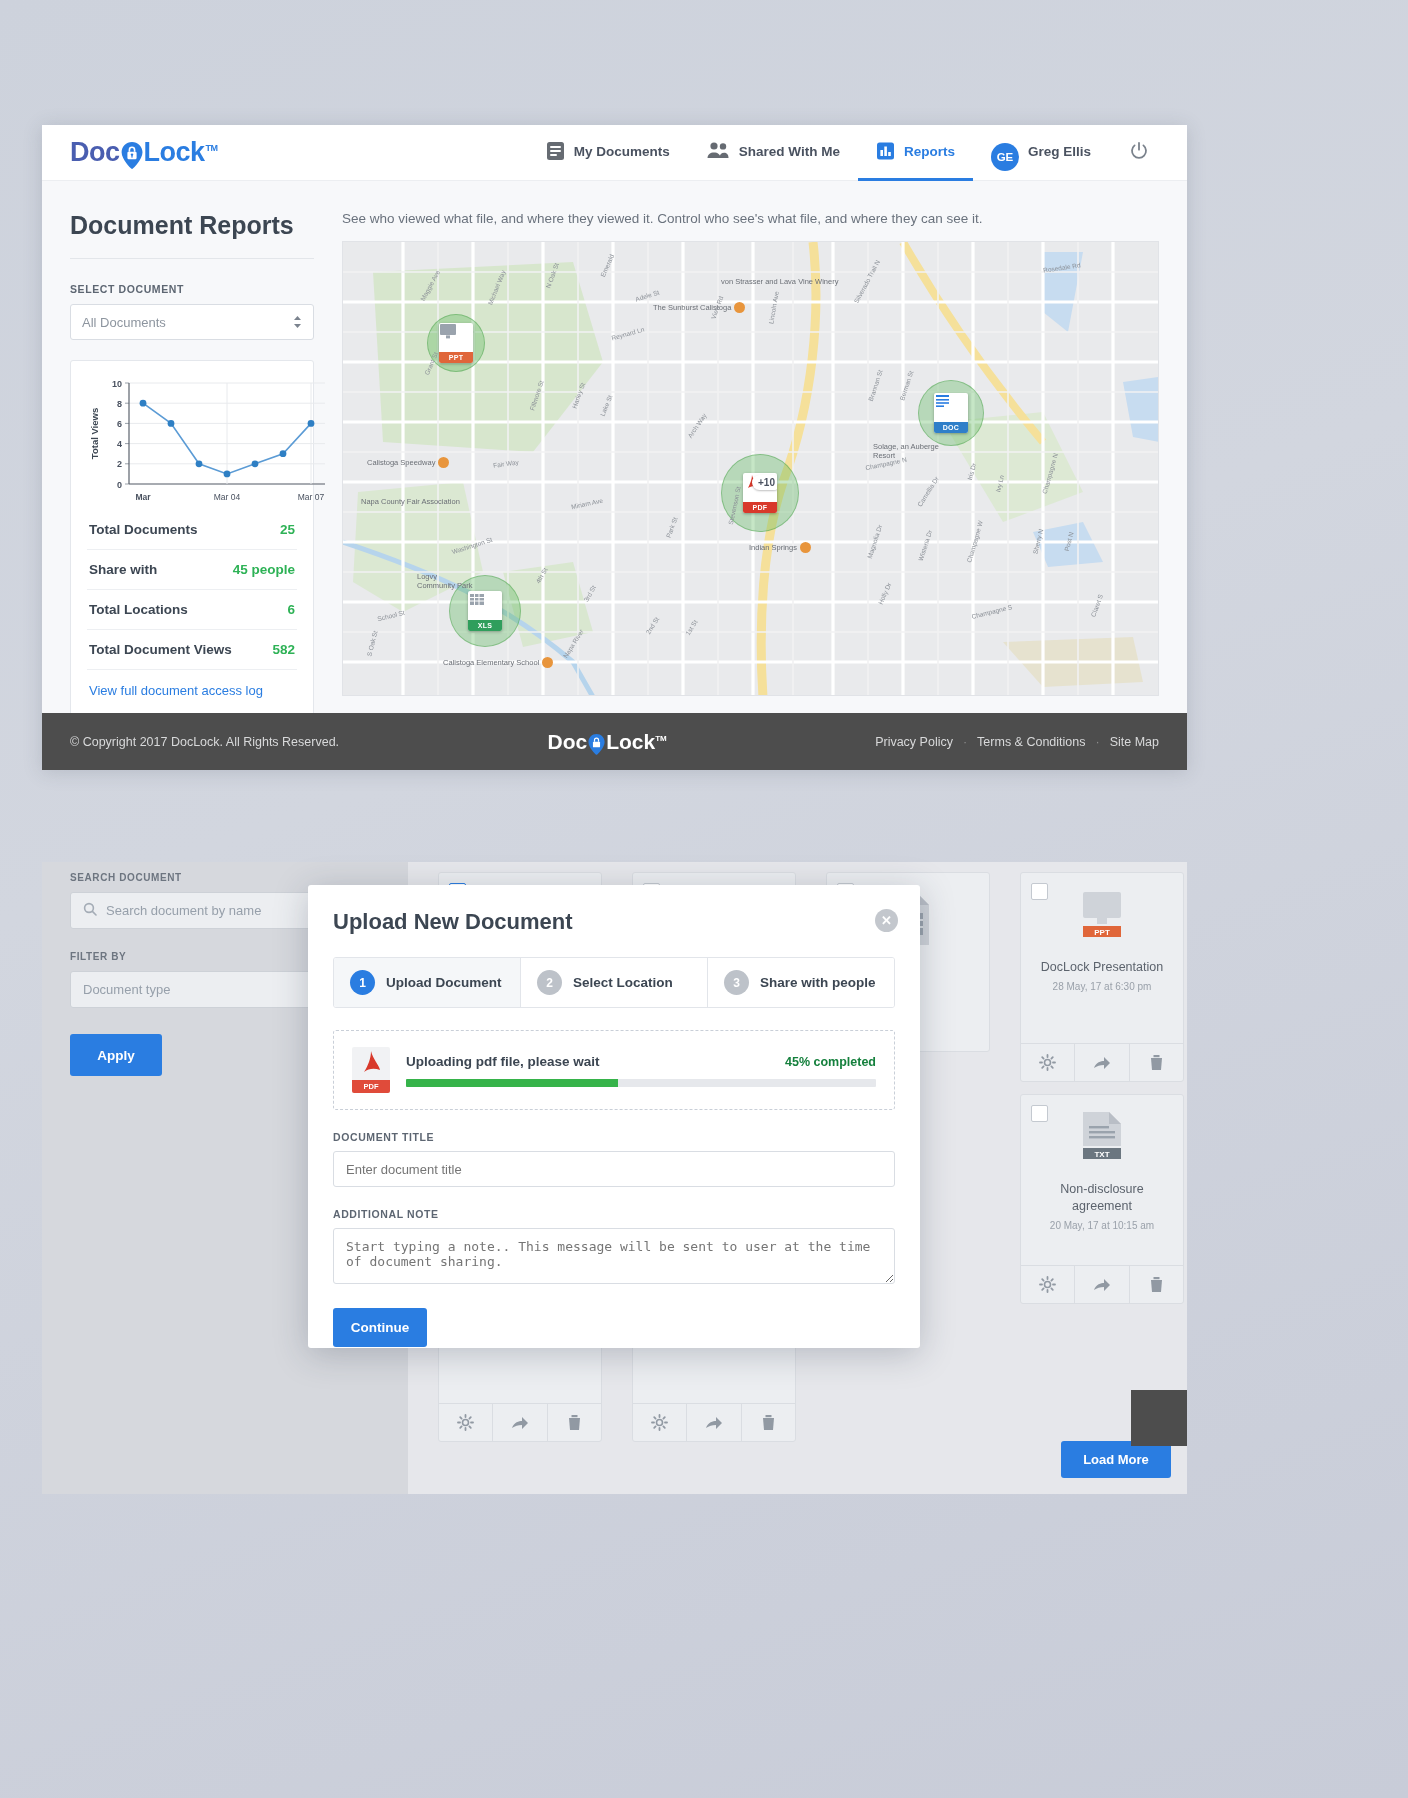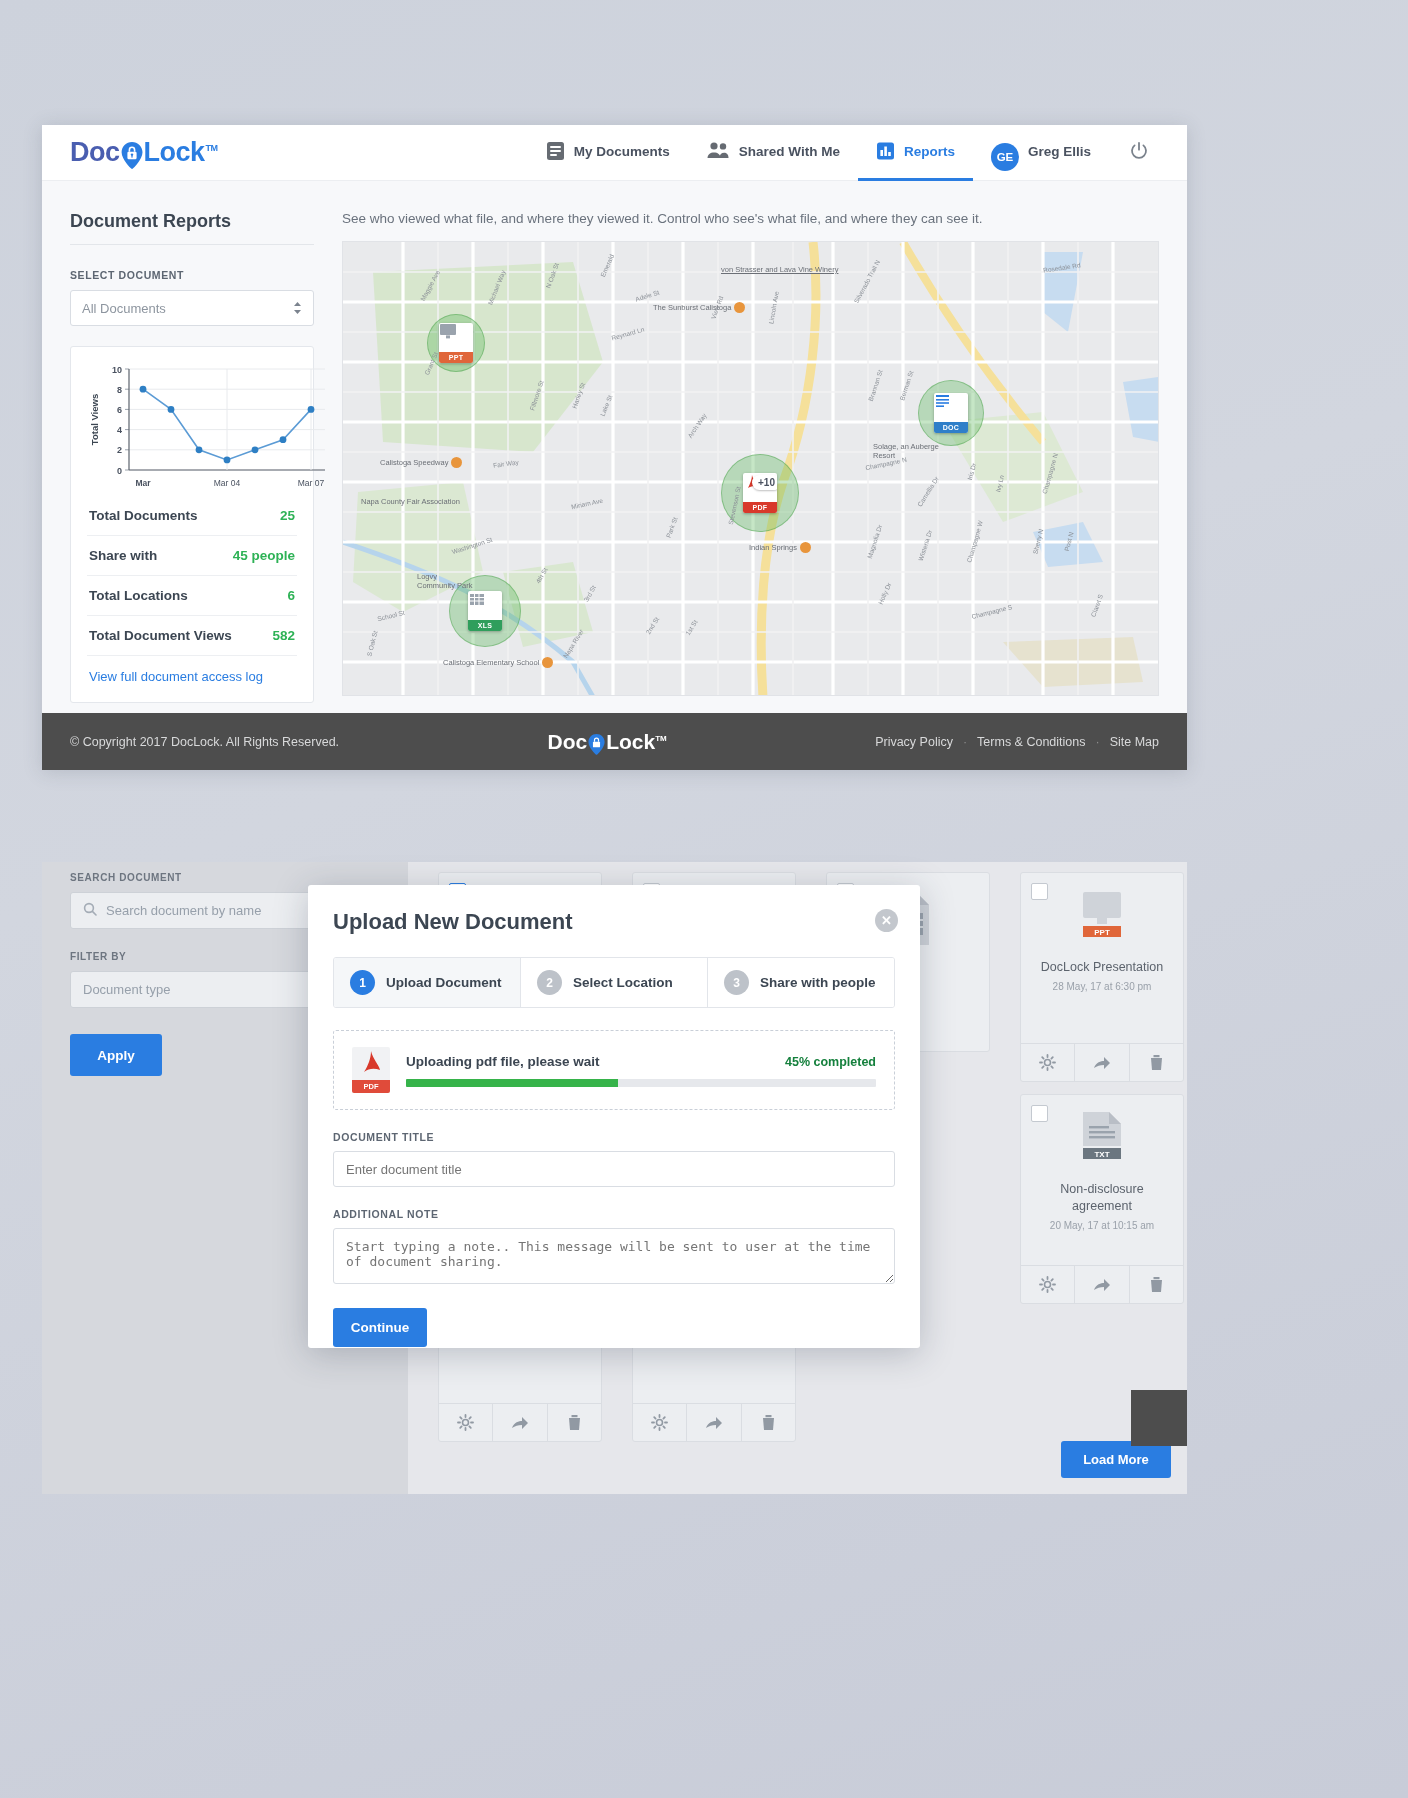--- a/index.html
+++ b/index.html
@@ -45,21 +45,21 @@
   .nav-ico { display: flex; align-items: center; }
   .avatar {
     width: 28px; height: 28px; border-radius: 50%; background: #2a7de1; color: #fff;
     font-size: 11.5px; font-weight: bold; display: flex; align-items: center; justify-content: center; margin-top: 12px;
   }
   .power { padding: 0 10px 0 20px; display: flex; align-items: center; cursor: pointer; }
 
   
   .app-body { display: flex; height: 589px; background: #f7f8fa; }
   .sidebar { width: 300px; padding: 30px 28px 0 28px; }
-  .page-title { font-size: 18px; font-weight: bold; color: #3c4652; padding-bottom: 12px; border-bottom: 1px solid #e3e6ea; }
+  .page-title { font-size: 25px; font-weight: bold; color: #3c4652; padding-bottom: 18px; border-bottom: 1px solid #e3e6ea; }
   .field-label { font-size: 10.5px; font-weight: bold; letter-spacing: .6px; color: #5d6672; margin: 24px 0 9px; }
   .select {
     width: 100%; height: 36px; background: #fff; border: 1px solid #d9dde3; border-radius: 3px;
     display: flex; align-items: center; padding: 0 11px; font-size: 13px; color: #8d959f; position: relative; cursor: pointer;
   }
   .select .chev { margin-left: auto; color: #7b838e; font-size: 9px; line-height: 1; display: flex; flex-direction: column; gap: 2px; }
 
   .card {
     margin-top: 20px; background: #fff; border: 1px solid #e4e7ec; border-radius: 3px; padding: 14px 16px 6px;
   }
@@ -465,28 +465,28 @@
                   <rect x="2" y="3" width="14" height="11" fill="#9aa3ad"></rect>
                   <g stroke="#fff" stroke-width="1">
                     <path d="M2 6.5h14M2 10h14M6.5 3v11M11 3v11"></path>
                   </g>
                 </svg>
             </div>
             <div class="tag" style="background:#2f9e5c;">XLS</div>
           </div>
         </div>
 
-        <div class="poi" style="left:378px; top:23px; width:110px; text-align:right;text-decoration:underline;">
+        <div class="poi" style="left:378px; top:35px; width:110px; text-align:right;">
           <span>von Strasser and Lava Vine Winery</span>
         </div>
         <div class="poi poi-pill" style="left:310px; top:60px;">
           <span>The Sunburst Calistoga</span>
           <span class="poi-dot"></span>
         </div>
-        <div class="poi poi-pill" style="left:37px; top:215px;">
+        <div class="poi poi-pill" style="left:24px; top:215px;">
           <span>Calistoga Speedway</span>
           <span class="poi-dot"></span>
         </div>
         <div class="poi" style="left:18px; top:255px; width:86px;">
           <span>Napa County Fair Association</span>
         </div>
         <div class="poi" style="left:74px; top:330px; width:60px; white-space:normal;">
           <span>Logvy Community Park</span>
         </div>
         <div class="poi poi-pill" style="left:100px; top:415px;">

